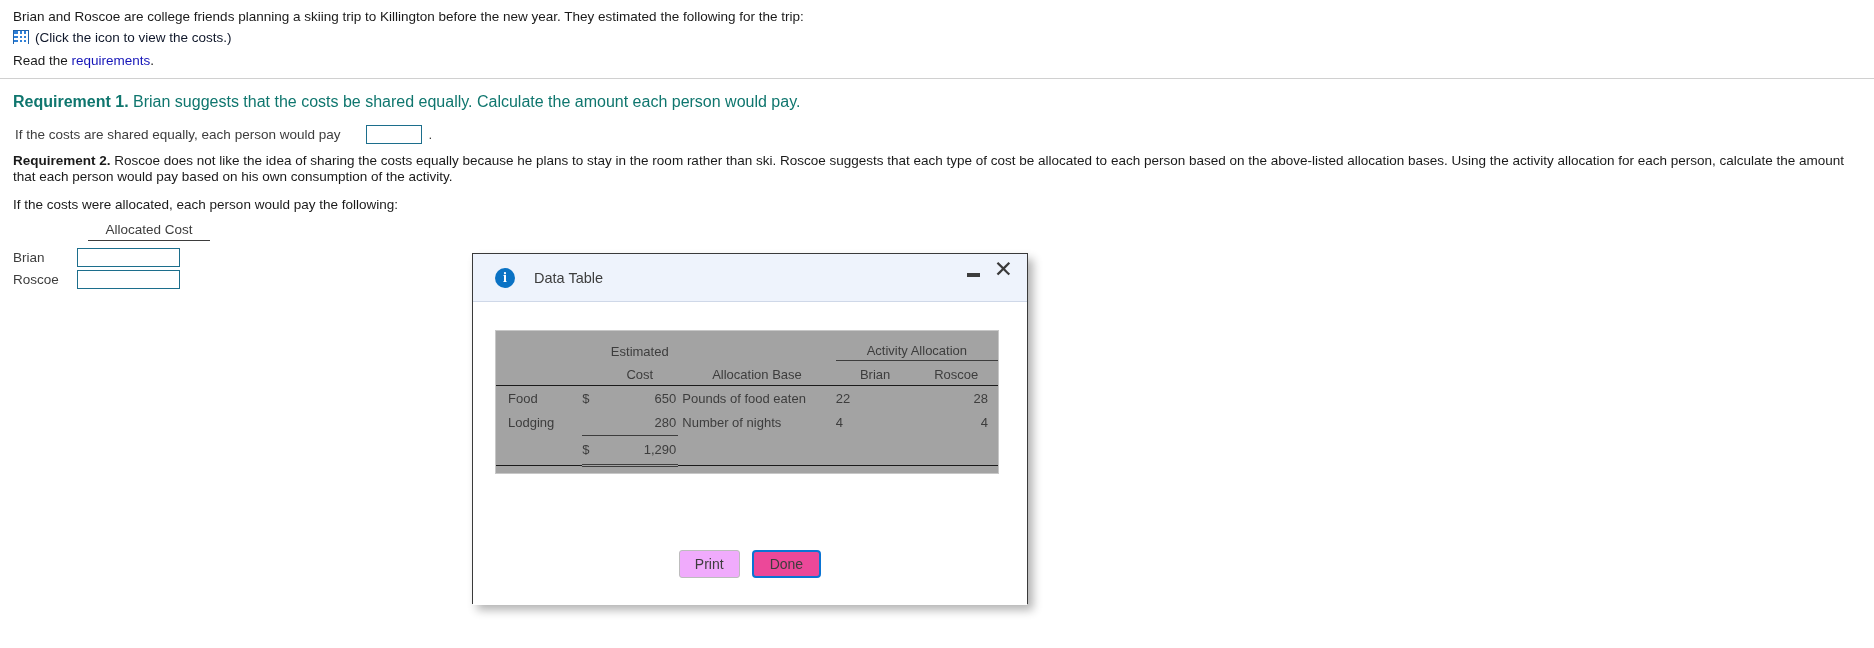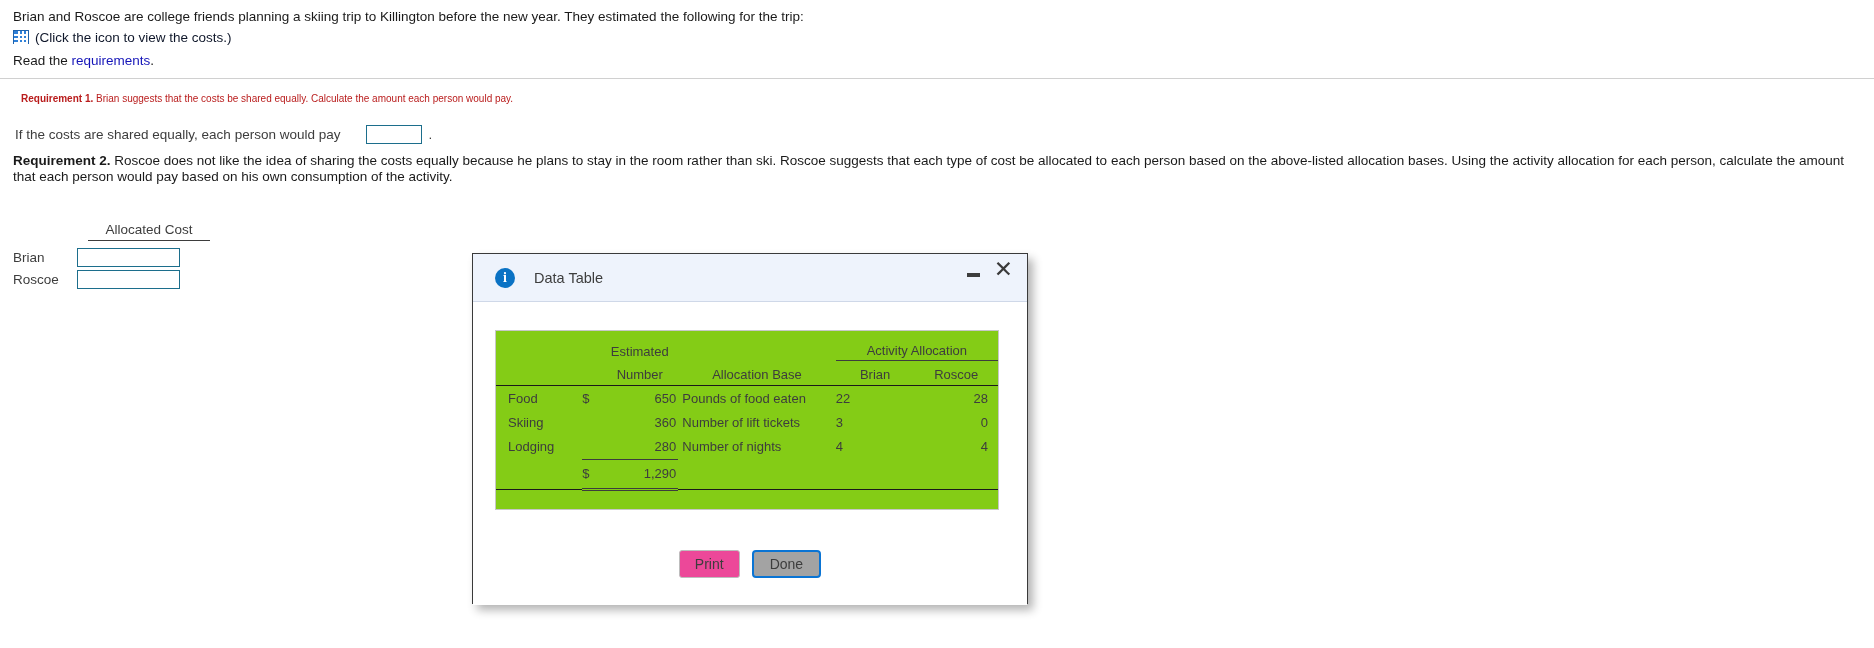--- a/index.html
+++ b/index.html
@@ -84,24 +84,24 @@
     left: 0;
     top: 78px;
     width: 1874px;
     height: 1px;
     background: #d0d0d0;
   }
 
   
   .req1 {
     position: absolute;
-    left: 21px;
+    left: 13px;
     top: 93px;
-    font-size: 10px;
-    color: #b91c1c;
+    font-size: 16px;
+    color: #0f766e;
     white-space: nowrap;
   }
   .req-label { font-weight: bold; }
 
   .req1-answer {
     position: absolute;
     left: 15px;
     top: 125px;
     display: flex;
     align-items: center;
@@ -252,22 +252,22 @@
   }
 
   
   .dt-wrap {
     position: absolute;
     left: 22px;
     top: 28px;
     width: 504px;
     border: 1px solid #c7c7c7;
     box-sizing: border-box;
-    padding: 5px 0 12px 0;
-    background: #84cc16;
+    padding: 5px 0 0 0;
+    background: #a3a3a3;
   }
   table.dt {
     border-collapse: collapse;
     width: 100%;
     font-size: 13px;
     color: #3d3d3d;
   }
   table.dt td, table.dt th {
     padding: 0;
     font-weight: normal;
@@ -308,31 +308,31 @@
     right: 0;
     top: 248px;
     display: flex;
     justify-content: center;
     gap: 12px;
   }
   .btn {
     font-family: "Liberation Sans", sans-serif;
     font-size: 14px;
     color: #3d3d3d;
-    background: #ec4899;
+    background: #f0abfc;
     border: 1px solid #bdbdbd;
     border-radius: 3px;
     padding: 5px 15px;
     cursor: pointer;
   }
   .btn.primary {
     border: 2.5px solid #0a74d4;
     border-radius: 4px;
     padding: 4px 16px;
-    background: #a3a3a3;
+    background: #ec4899;
   }
 </style>
 </head>
 <body>
 
 <div class="page">
 
   <div class="intro">Brian and Roscoe are college friends planning a skiing trip to Killington before the new year. They estimated the following for the trip:</div>
 
   <div class="icon-line">
@@ -347,20 +347,21 @@
   <div class="req1"><span class="req-label">Requirement 1.</span><span> Brian suggests that the costs be shared equally. Calculate the amount each person would pay.</span></div>
 
   <div class="req1-answer">
     <span>If the costs are shared equally, each person would pay</span>
     <input class="answer-box" type="text" value="" style="">
     <span class="period">.</span>
   </div>
 
   <div class="req2"><span class="req-label">Requirement 2.</span><span> Roscoe does not like the idea of sharing the costs equally because he plans to stay in the room rather than ski. Roscoe suggests that each type of cost be allocated to each person based on the above-listed allocation bases. Using the activity allocation for each person, calculate the amount that each person would pay based on his own consumption of the activity.</span></div>
 
+  <div class="req2b">If the costs were allocated, each person would pay the following:</div>
 
   <div class="alloc-table">
     <div class="alloc-head">Allocated Cost</div>
     <div class="alloc-row r1">
       <span class="alloc-name">Brian</span>
       <input class="alloc-input" type="text" value="" style="">
     </div>
     <div class="alloc-row r2">
       <span class="alloc-name">Roscoe</span>
       <input class="alloc-input" type="text" value="" style="">
@@ -384,43 +385,35 @@
               <tr class="hdr-row1">
             <td class="c-label"></td>
             <td class="c-dollar"></td>
             <td class="c-amount h-est">Estimated</td>
             <td class="c-base"></td>
             <td class="c-brian h-act" colspan="2">Activity Allocation</td>
           </tr>
           <tr class="hdr-row2">
             <td class="c-label underline-head"></td>
             <td class="c-dollar underline-head"></td>
-            <td class="c-amount h-est underline-head">Number</td>
+            <td class="c-amount h-est underline-head">Cost</td>
             <td class="c-base underline-head" style="text-align:center !important;padding-left:0 !important;">Allocation Base</td>
             <td class="c-brian underline-head" style="text-align:center;">Brian</td>
             <td class="c-roscoe underline-head" style="text-align:center;padding-right:0 !important;">Roscoe</td>
           </tr>
 
           <tr class="data-row">
             <td class="c-label">Food</td>
             <td class="c-dollar">$</td>
             <td class="c-amount">650</td>
             <td class="c-base">Pounds of food eaten</td>
             <td class="c-brian">22</td>
             <td class="c-roscoe">28</td>
           </tr>
 
-          <tr class="data-row">
-            <td class="c-label">Skiing</td>
-            <td class="c-dollar"></td>
-            <td class="c-amount">360</td>
-            <td class="c-base">Number of lift tickets</td>
-            <td class="c-brian">3</td>
-            <td class="c-roscoe">0</td>
-          </tr>
 
           <tr class="data-row">
             <td class="c-label">Lodging</td>
             <td class="c-dollar sub-underline"></td>
             <td class="c-amount sub-underline">280</td>
             <td class="c-base">Number of nights</td>
             <td class="c-brian">4</td>
             <td class="c-roscoe">4</td>
           </tr>
 

